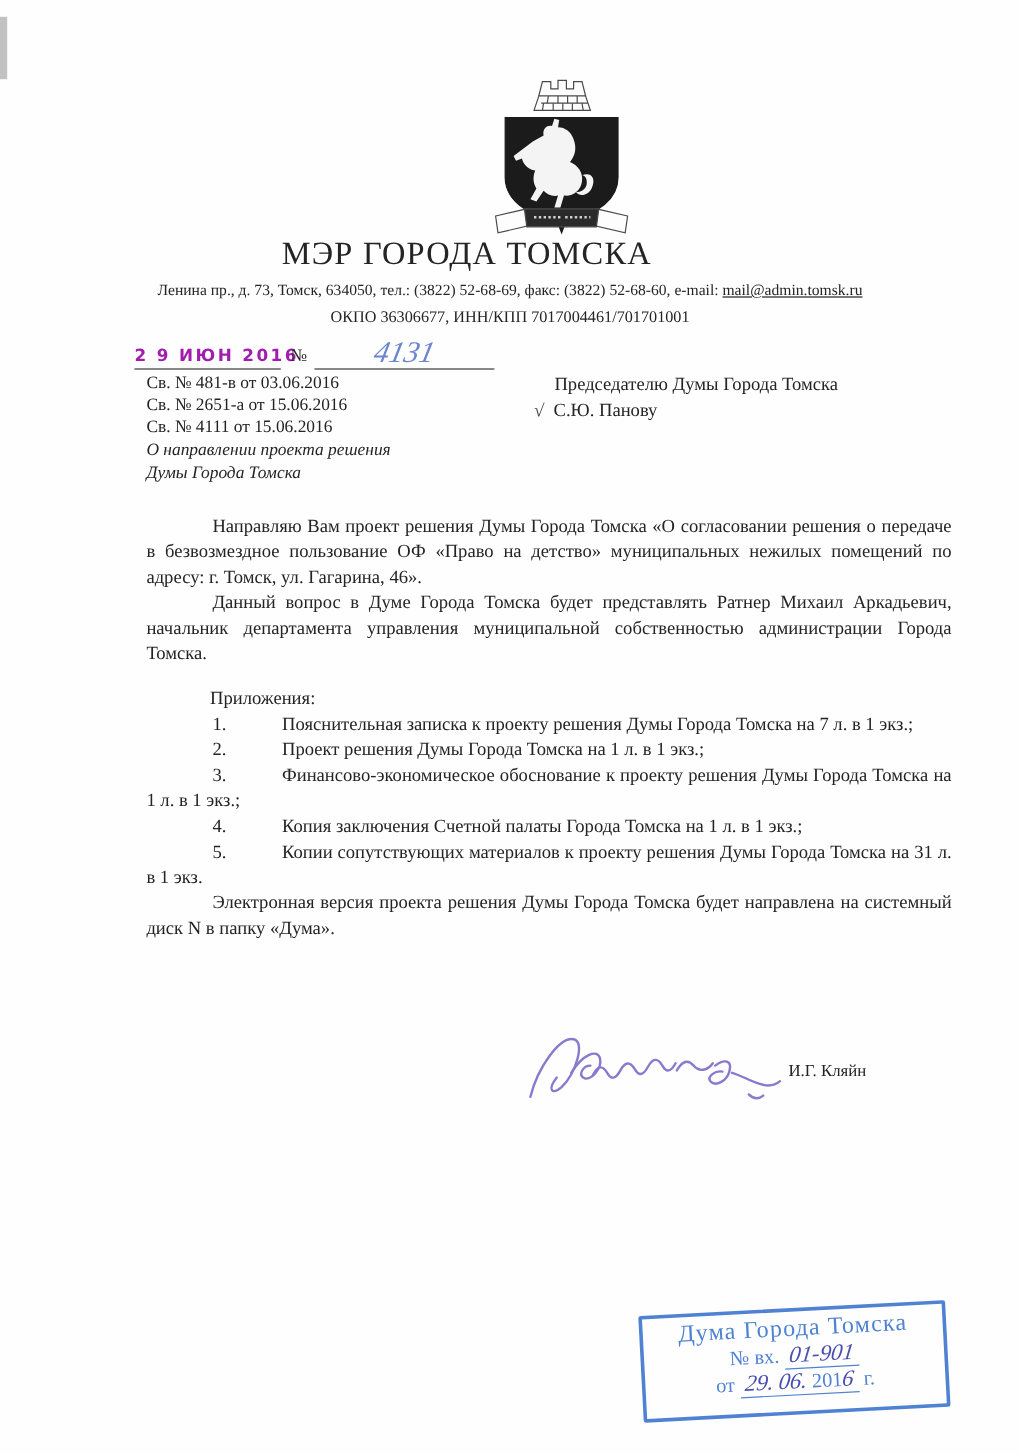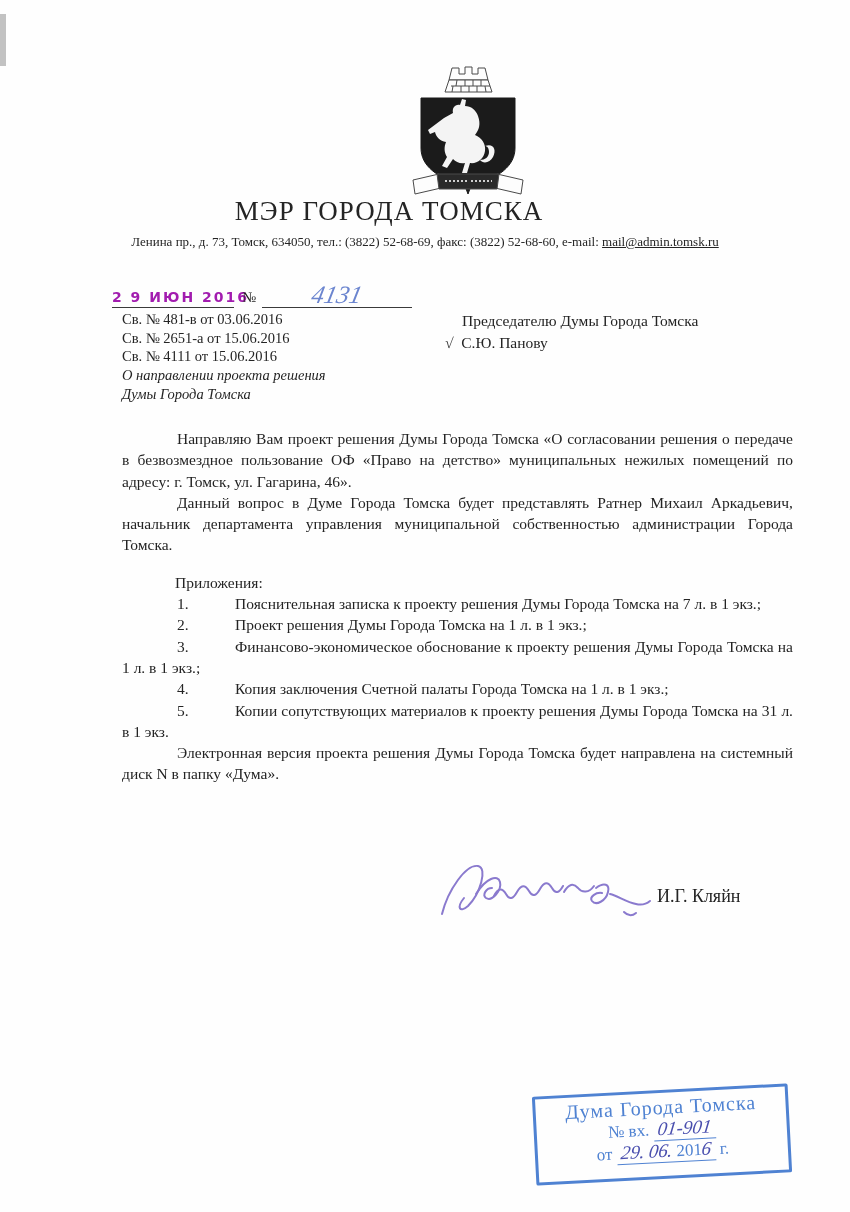--- a/index.html
+++ b/index.html
@@ -66,21 +66,21 @@
   .body-flow p{margin:0;text-indent:55px;}
   .body-flow p.p1{margin-top:15px;}
   .attach-block{margin-top:16px;}
   .attach-title{text-indent:53px;}
   .attach-item{text-indent:53px;margin:0;}
   .attach-item .num{display:inline-block;width:58px;text-indent:0;}
   .closing{margin-top:20px;}
 
   
   .sig-svg{position:absolute;left:428px;top:850px;width:245px;height:85px;}
-  .signer-name{position:absolute;left:657px;top:886px;font-size:18px;}
+  .signer-name{position:absolute;left:657px;top:886px;font-size:14px;}
 
   
   .in-stamp{
     position:absolute;left:534px;top:1090px;width:250px;height:80px;
     border:3px solid #4f82d2;border-radius:2px;
     transform:rotate(-3deg);
     color:#4f82d2;text-align:center;
     font-family:"Liberation Serif",serif;
     padding-top:3px;box-sizing:content-box;
     background:rgba(255,255,255,0);
@@ -133,20 +133,21 @@
       <path d="M38,112 L100,112 L98,127 L40,127 Z" fill="#2a2a2a"></path>
       <line x1="46" y1="119" x2="68" y2="119" stroke="#cfcfcf" stroke-width="2" stroke-dasharray="2,2"></line>
       <line x1="72" y1="119" x2="93" y2="119" stroke="#cfcfcf" stroke-width="2" stroke-dasharray="2,2"></line>
     </g>
   </svg>
 
   <div class="org-name">МЭР ГОРОДА ТОМСКА</div>
 
   <div class="contact-line"><span>Ленина пр., д. 73, Томск, 634050, тел.: (3822) 52-68-69, факс: (3822) 52-68-60, e-mail: </span><span class="email">mail@admin.tomsk.ru</span></div>
 
+  <div class="codes-line">ОКПО 36306677, ИНН/КПП 7017004461/701701001</div>
 
   <div class="ref-row">
     <span class="dateline"><span class="date-stamp">2 9 ИЮН 2016</span></span><span class="no-label">№</span><span class="numline"><span class="hand-number">4131</span></span>
   </div>
 
   <div class="sv-block">
     <div>Св. № 481-в от 03.06.2016</div>
     <div>Св. № 2651-а от 15.06.2016</div>
     <div>Св. № 4111 от 15.06.2016</div>
   </div>

